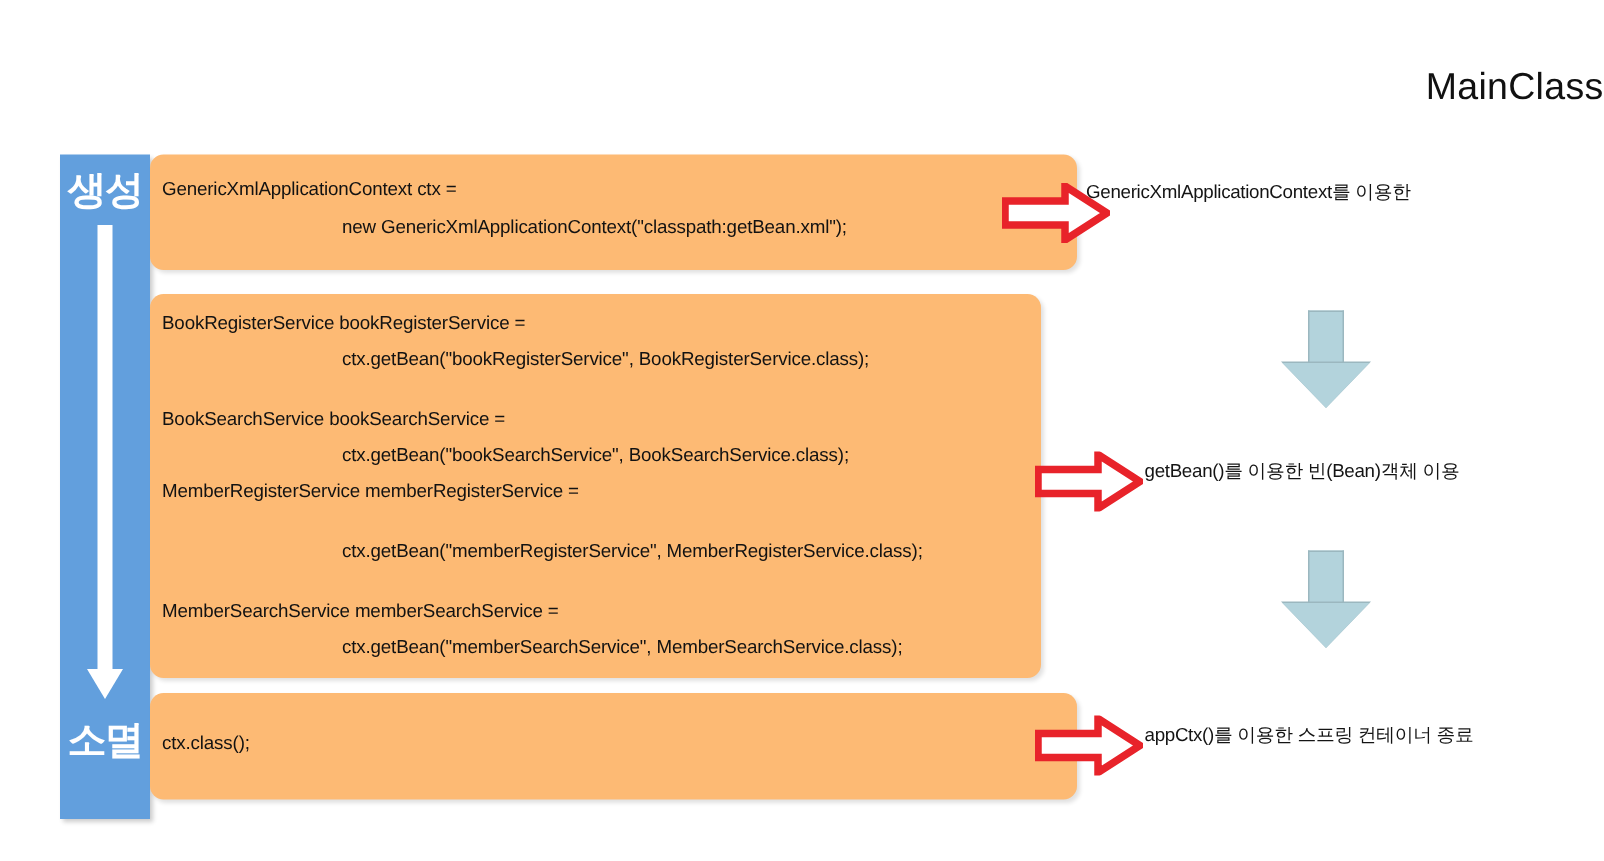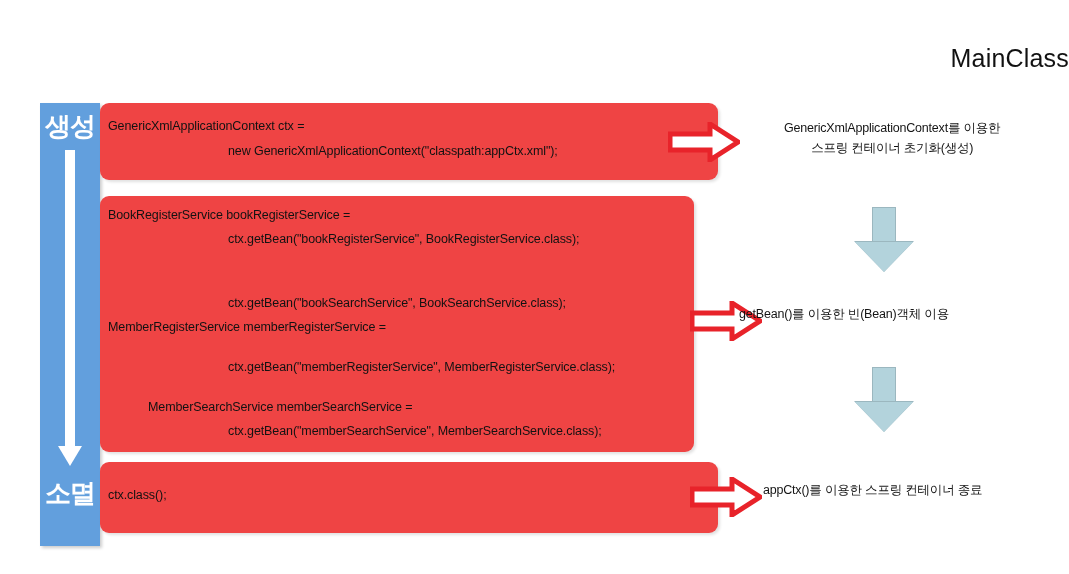--- a/index.html
+++ b/index.html
@@ -75,21 +75,21 @@
     width: 0;
     height: 0;
     border-left: 12px solid transparent;
     border-right: 12px solid transparent;
     border-top: 20px solid #ffffff;
   }
 
   
   .code-block {
     position: absolute;
-    background: #ef4444;
+    background: #fdba74;
     border-radius: 9px;
     box-shadow: 2px 2px 3px rgba(0,0,0,0.12);
   }
   #code-block-create { left: 100px; top: 103px; width: 618px; height: 77px; }
   #code-block-use    { left: 100px; top: 196px; width: 594px; height: 256px; }
   #code-block-close  { left: 100px; top: 462px; width: 618px; height: 71px; }
 
   .code-line {
     position: absolute;
     font-family: "Liberation Sans", sans-serif;
@@ -156,56 +156,57 @@
   
   .annotation {
     position: absolute;
     font-size: 12.5px;
     color: #141414;
     line-height: 20px;
     letter-spacing: -0.2px;
     white-space: nowrap;
   }
   #annotation-create {
-    left: 784px;
+    left: 724px;
     top: 118px;
     text-align: center;
   }
-  #annotation-use  { left: 739px; top: 304px; }
+  #annotation-use  { left: 763px; top: 304px; }
   #annotation-close{ left: 763px; top: 480px; }
 </style>
 </head>
 <body>
 
 <div id="diagram-title">MainClass</div>
 
 <div id="lifecycle-bar">
   <div class="phase-label" id="lifecycle-start-label">생성</div>
   <div id="lifecycle-arrow">
     <div class="shaft"></div>
     <div class="head"></div>
   </div>
   <div class="phase-label" id="lifecycle-end-label">소멸</div>
 </div>
 
 <div class="code-block" id="code-block-create">
   <div class="code-line flush" style="top:16px;">GenericXmlApplicationContext ctx =</div>
-  <div class="code-line indent" style="top:41px;">new GenericXmlApplicationContext("classpath:appCtx.xml");</div>
+  <div class="code-line indent" style="top:41px;">new GenericXmlApplicationContext("classpath:getBean.xml");</div>
 </div>
 
 <div class="code-block" id="code-block-use">
   <div class="code-line flush" style="top:12px;">BookRegisterService bookRegisterService =</div>
   <div class="code-line indent" style="top:36px;">ctx.getBean("bookRegisterService", BookRegisterService.class);</div>
 
+  <div class="code-line flush" style="top:76px;">BookSearchService bookSearchService =</div>
   <div class="code-line indent" style="top:100px;">ctx.getBean("bookSearchService", BookSearchService.class);</div>
 
   <div class="code-line flush" style="top:124px;">MemberRegisterService memberRegisterService =</div>
   <div class="code-line indent" style="top:164px;">ctx.getBean("memberRegisterService", MemberRegisterService.class);</div>
 
-  <div class="code-line flush" style="top:204px;margin-left:40px;">MemberSearchService memberSearchService =</div>
+  <div class="code-line flush" style="top:204px;">MemberSearchService memberSearchService =</div>
   <div class="code-line indent" style="top:228px;">ctx.getBean("memberSearchService", MemberSearchService.class);</div>
 </div>
 
 <div class="code-block" id="code-block-close">
   <div class="code-line flush" style="top:26px;">ctx.class();</div>
 </div>
 
 <div class="flow-arrow" id="flow-arrow-1">
   <div class="fa-shaft"></div>
   <div class="fa-head-outline"></div>
@@ -228,20 +229,19 @@
   </svg>
 </div>
 <div class="red-arrow" id="red-arrow-close">
   <svg width="72" height="40" viewBox="0 0 72 40">
     <path d="M2,12 L42,12 L42,2 L70,20 L42,38 L42,28 L2,28 Z" fill="#ffffff" stroke="#e8232a" stroke-width="5" stroke-linejoin="miter"></path>
   </svg>
 </div>
 
 <div class="annotation" id="annotation-create">
   <div>GenericXmlApplicationContext를 이용한</div>
-  <div>스프링 컨테이너 초기화(생성)</div>
 </div>
 <div class="annotation" id="annotation-use">
   <div>getBean()를 이용한 빈(Bean)객체 이용</div>
 </div>
 <div class="annotation" id="annotation-close">
   <div>appCtx()를 이용한 스프링 컨테이너 종료</div>
 </div>
 
 </body></html>

